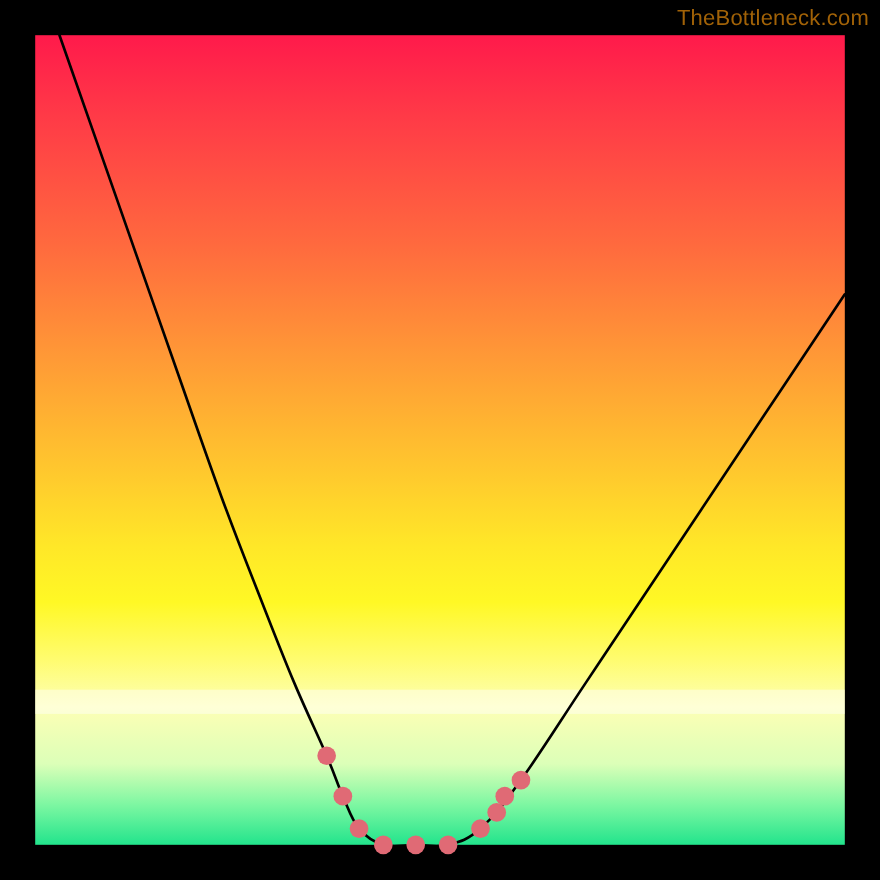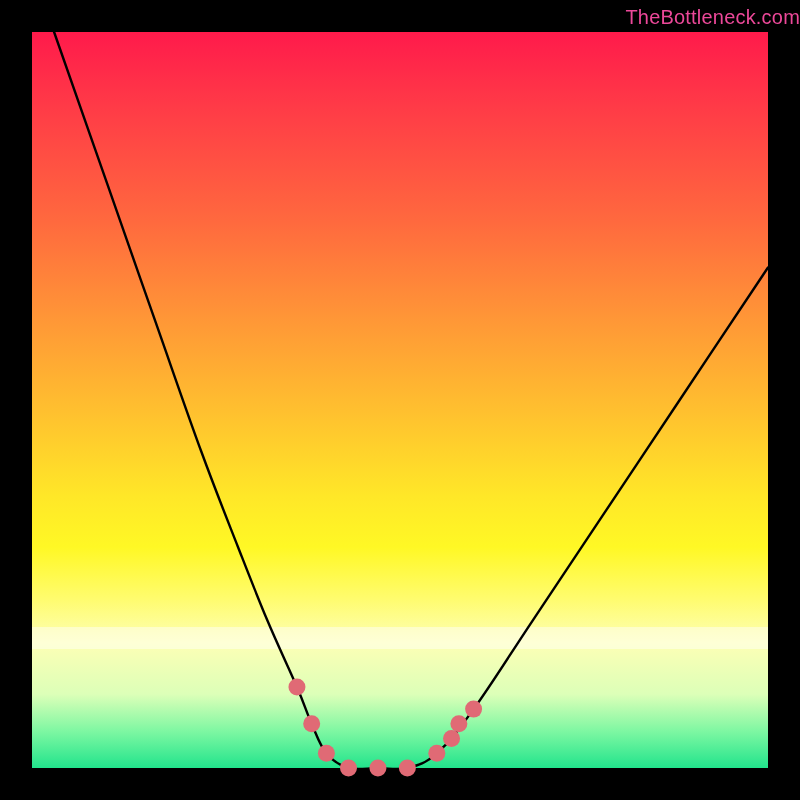--- a/index.html
+++ b/index.html
@@ -51,22 +51,22 @@
     position: absolute;
     left: 0;
     top: 0;
     width: 736px;
     height: 736px;
     overflow: visible;
   }
   .watermark {
     position: absolute;
     top: 6px;
-    right: 0;
-    color: #ec4899;
+    right: 10px;
+    color: #a16207;
     font-size: 20px;
     letter-spacing: 0.2px;
     user-select: none;
   }
 </style>
 </head>
 <body>
 
 <div class="frame">
 

